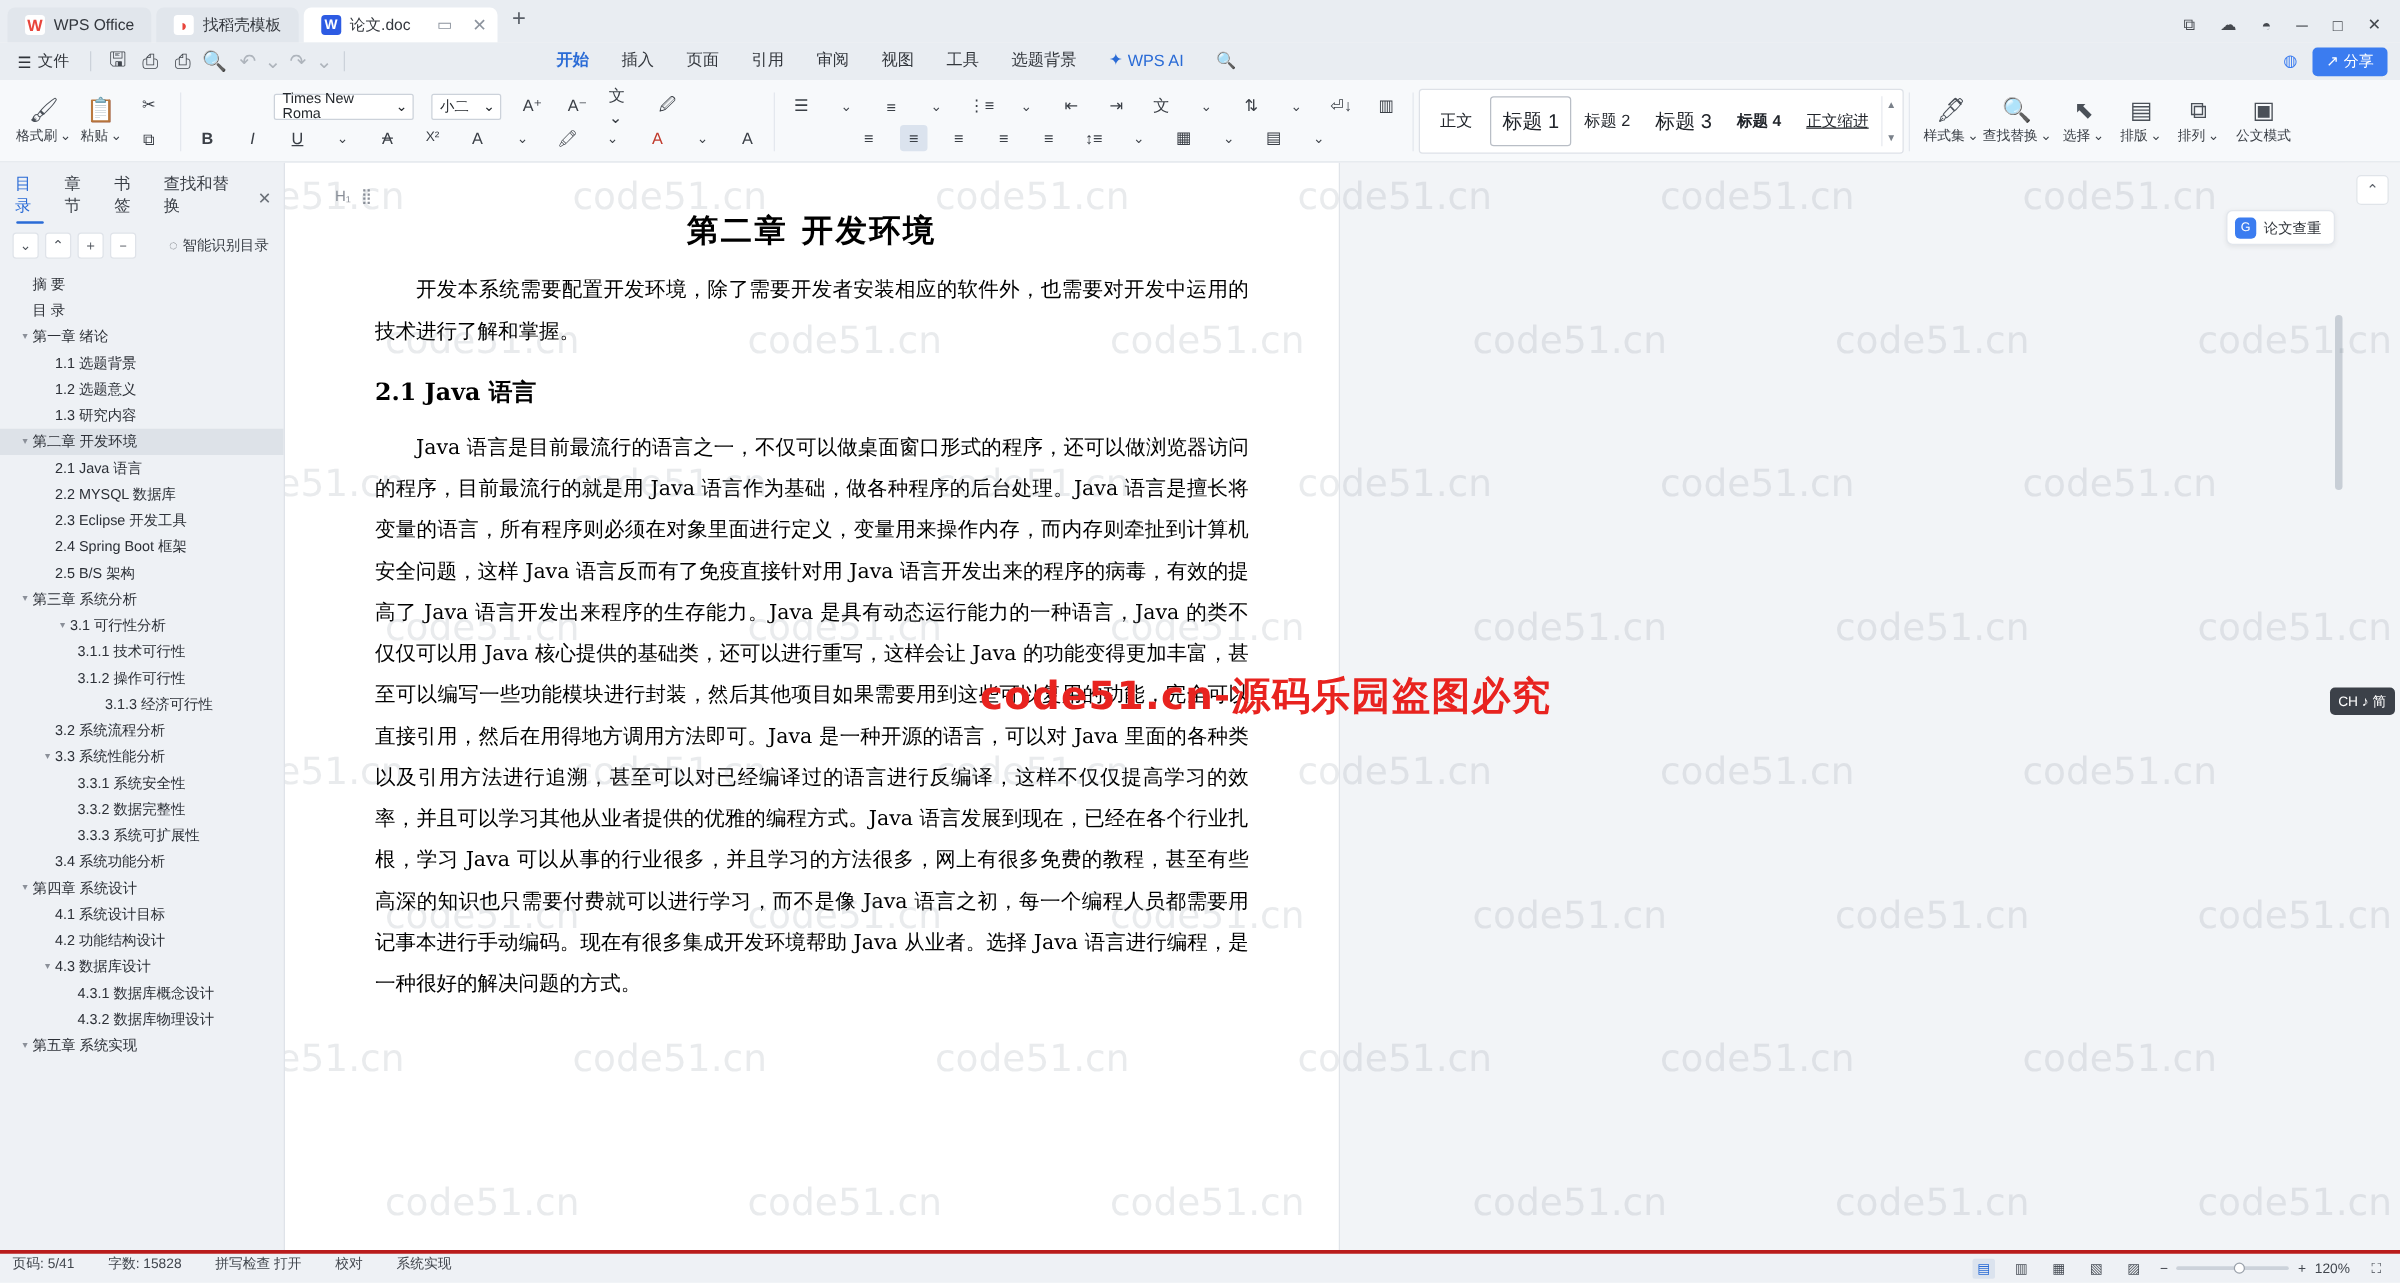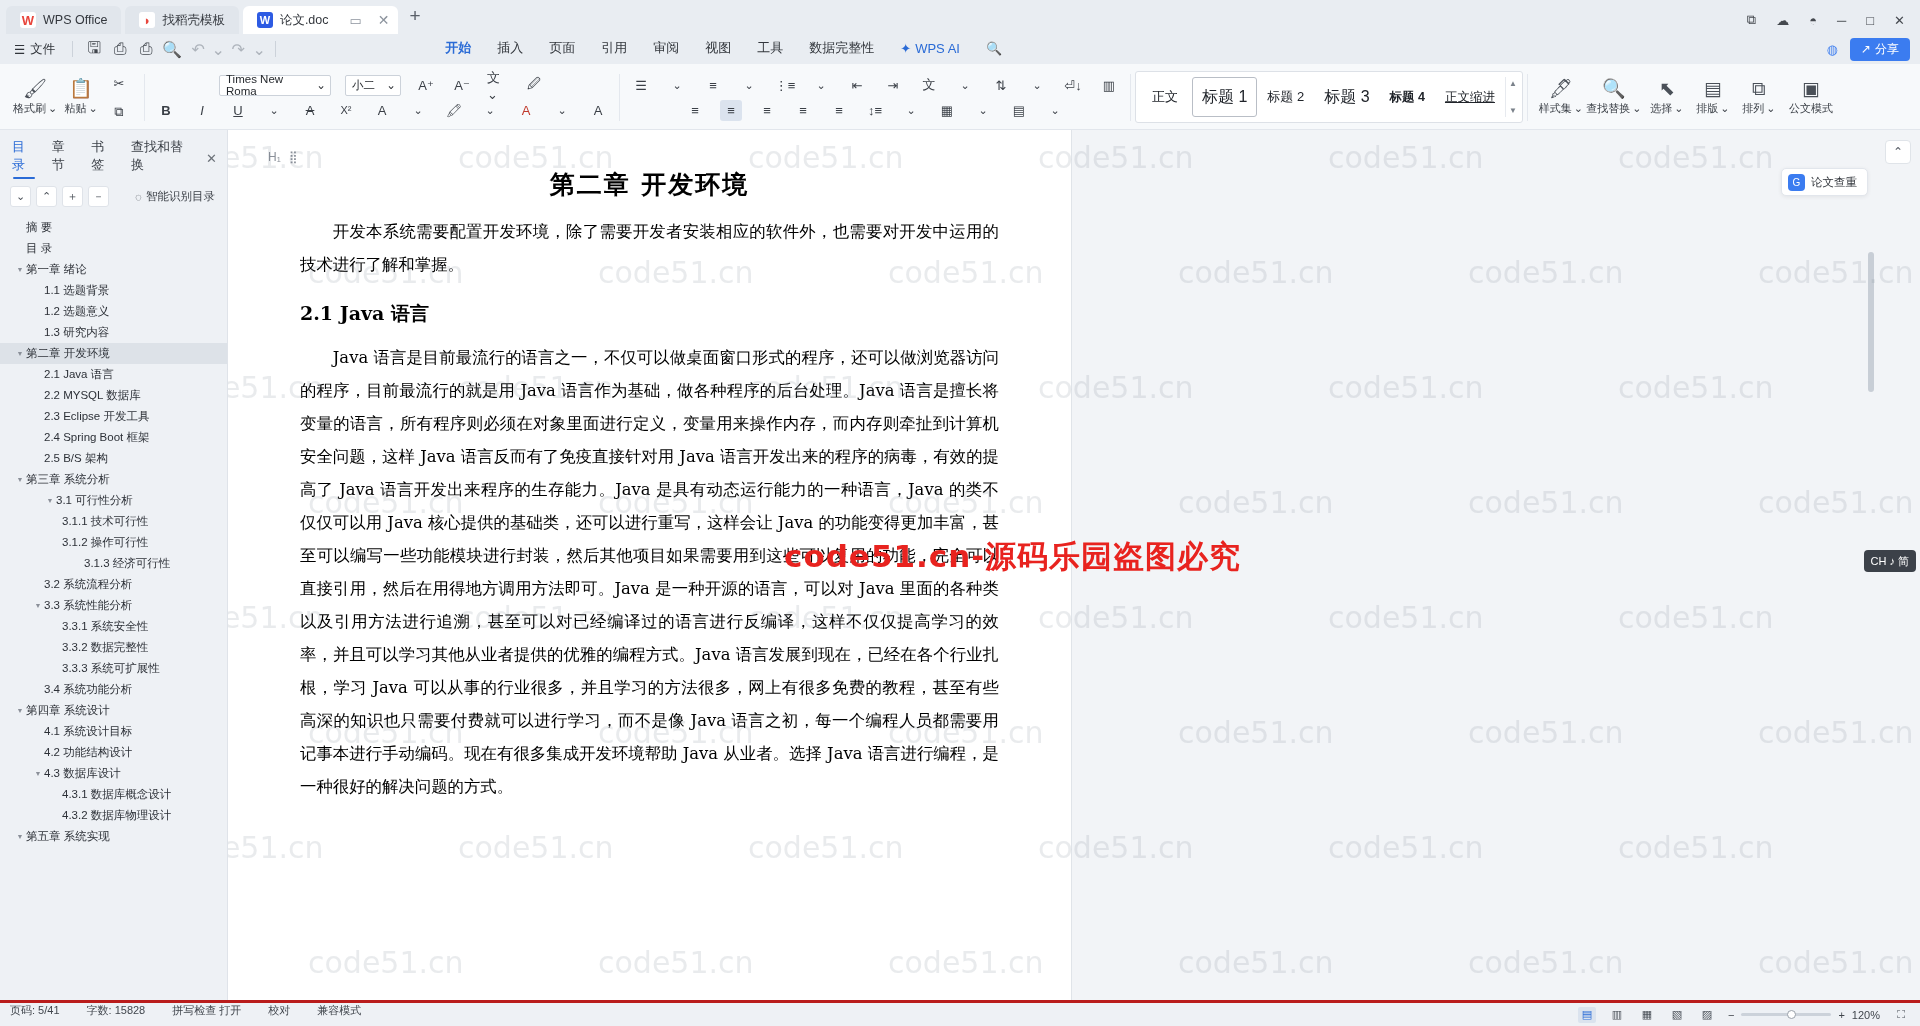--- a/index.html
+++ b/index.html
@@ -214,21 +214,21 @@
     <div class="vsep"></div>
 
     <div class="ribbon-tabs">
       <div class="rtab sel">开始</div>
       <div class="rtab">插入</div>
       <div class="rtab">页面</div>
       <div class="rtab">引用</div>
       <div class="rtab">审阅</div>
       <div class="rtab">视图</div>
       <div class="rtab">工具</div>
-      <div class="rtab">数据完整性</div>
+      <div class="rtab">选题背景</div>
       <div class="rtab ai">
         <span>✦</span>
         <span>WPS AI</span>
       </div>
       <div class="rtab">🔍</div>
     </div>
 
     <div class="menu-right">
       <span style="color:#3b7cf0;font-size:13px">◍</span>
       <div class="share-btn">
@@ -590,21 +590,21 @@
       </div>
       <div class="ime">CH ♪ 简</div>
     </div>
   </div>
 
   <div class="status">
     <span>页码: 5/41</span>
     <span>字数: 15828</span>
     <span>拼写检查 打开</span>
     <span>校对</span>
-    <span>兼容模式</span>
+    <span>系统实现</span>
     <div class="status-right">
       <span class="vicon on">▤</span>
       <span class="vicon">▥</span>
       <span class="vicon">▦</span>
       <span class="vicon">▧</span>
       <span class="vicon">▨</span>
       <div class="zoomctl">
         <span>−</span>
         <div class="zbar">
           <div class="zknob"></div>

